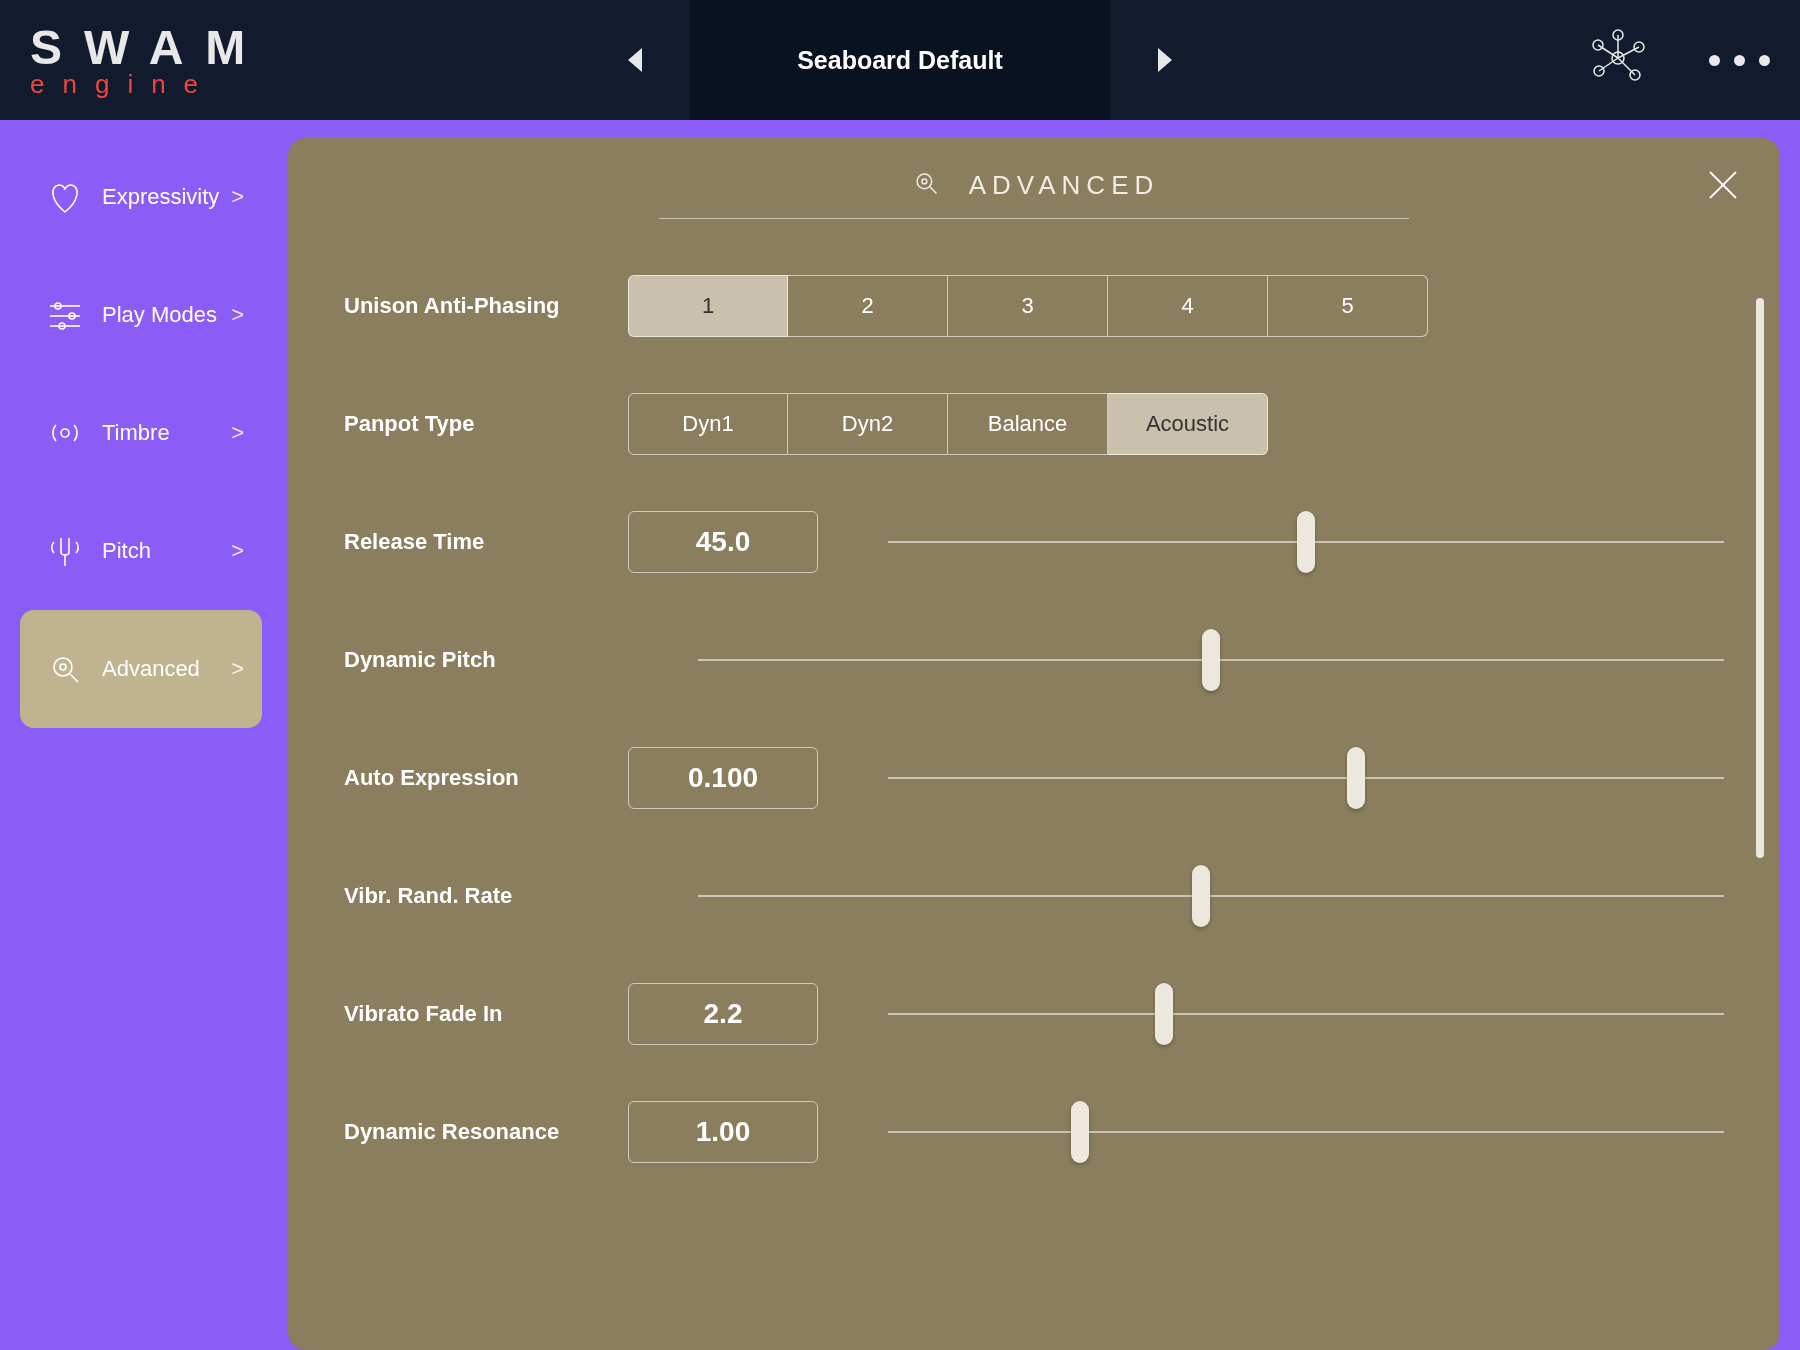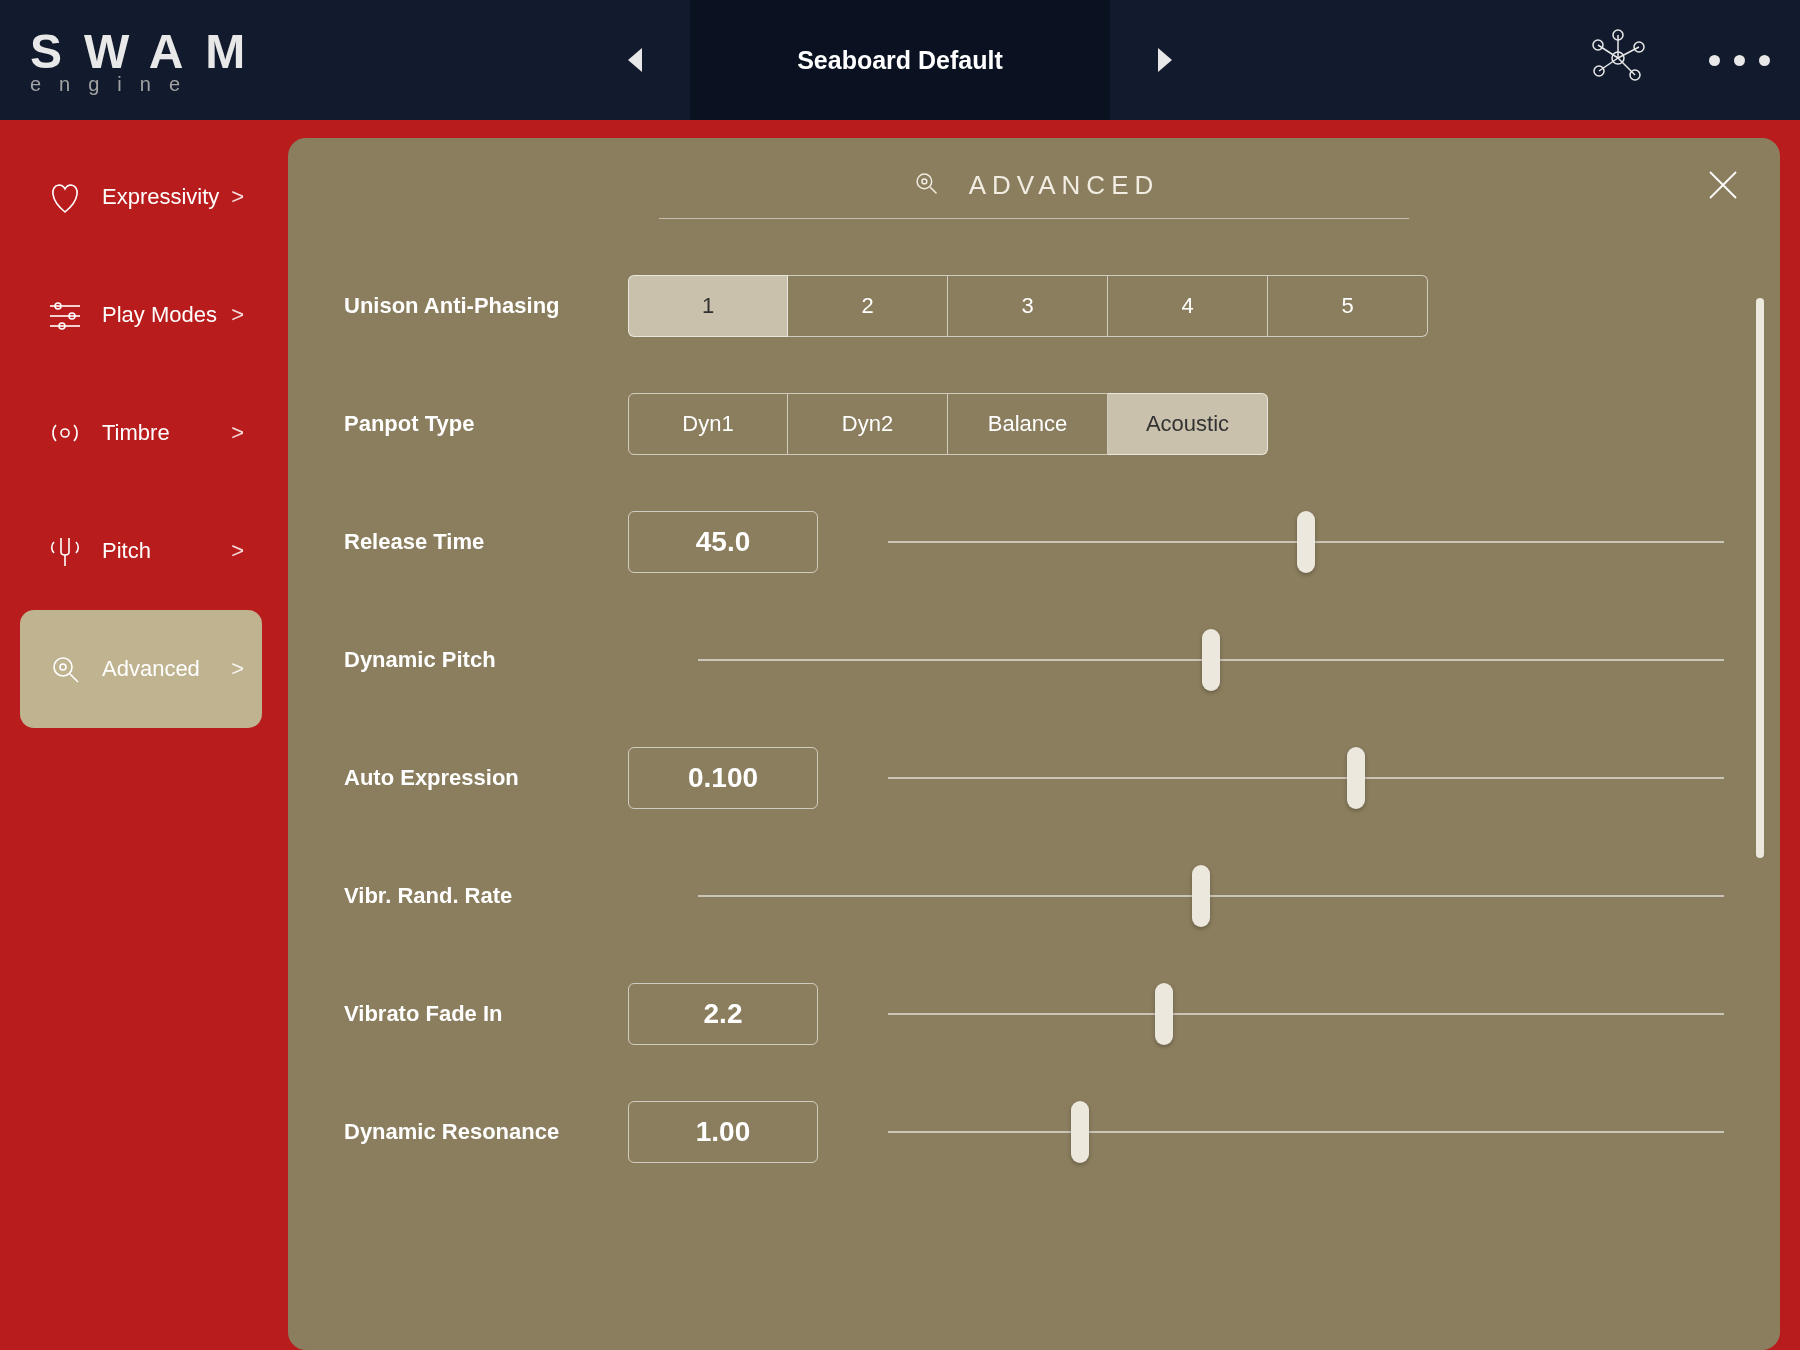--- a/index.html
+++ b/index.html
@@ -22,24 +22,24 @@
   margin-left: 30px;
   width: 280px;
 }
 .logo-top {
   font-size: 48px;
   letter-spacing: 22px;
   font-weight: 700;
   color: #e8e8e8;
 }
 .logo-bottom {
-  font-size: 20px;
+  font-size: 26px;
   letter-spacing: 18px;
   font-weight: 300;
-  color: #a3a3a3;
+  color: #ef4444;
   margin-top: -6px;
 }
 .preset-bar {
   position: absolute;
   left: 50%;
   transform: translateX(-50%);
   display: flex;
   align-items: center;
   height: 120px;
 }
@@ -74,21 +74,21 @@
 .dots { display: flex; gap: 14px; cursor: pointer; }
 .dots span {
   width: 11px; height: 11px; border-radius: 50%; background: #e8e8e8;
 }
 
 .workspace {
   display: flex;
   padding: 18px 20px 0 20px;
   gap: 26px;
   height: calc(100% - 120px);
-  background: #b91c1c;
+  background: #8b5cf6;
 }
 
 .sidebar {
   width: 242px;
   display: flex;
   flex-direction: column;
 }
 .sidebar-item {
   height: 118px;
   display: flex;

